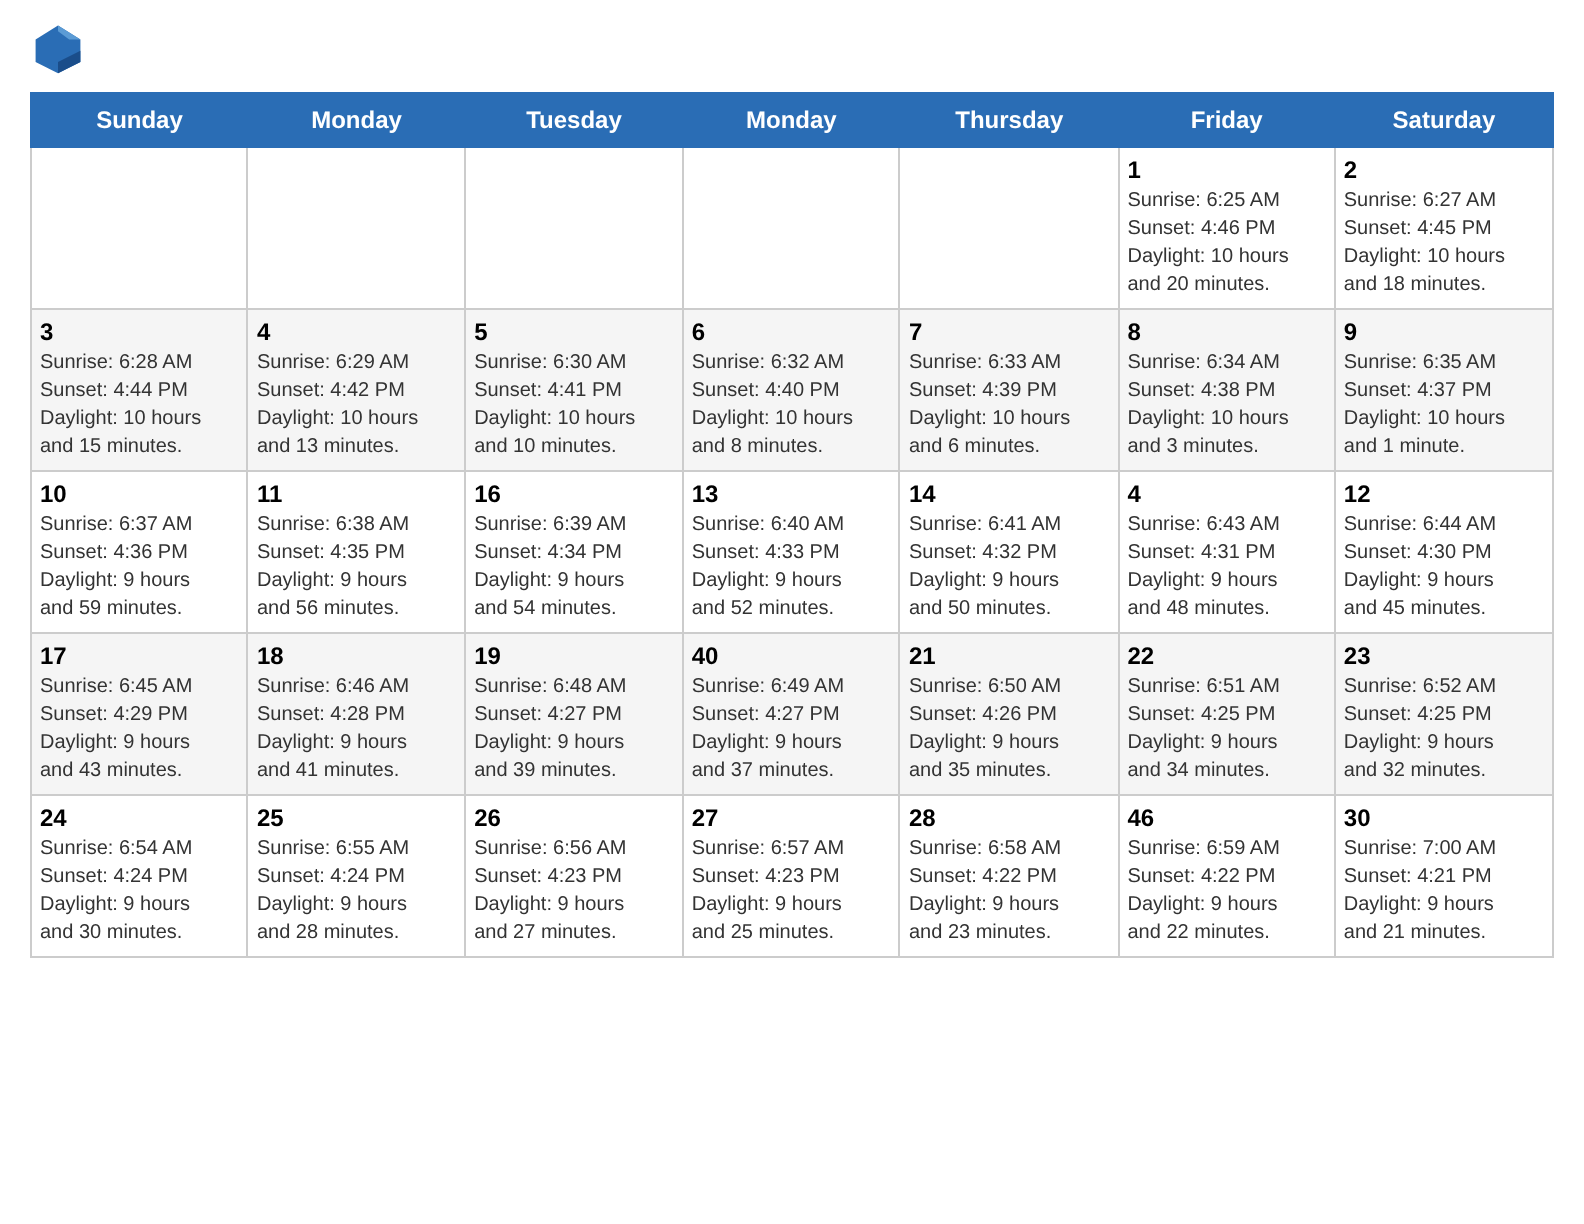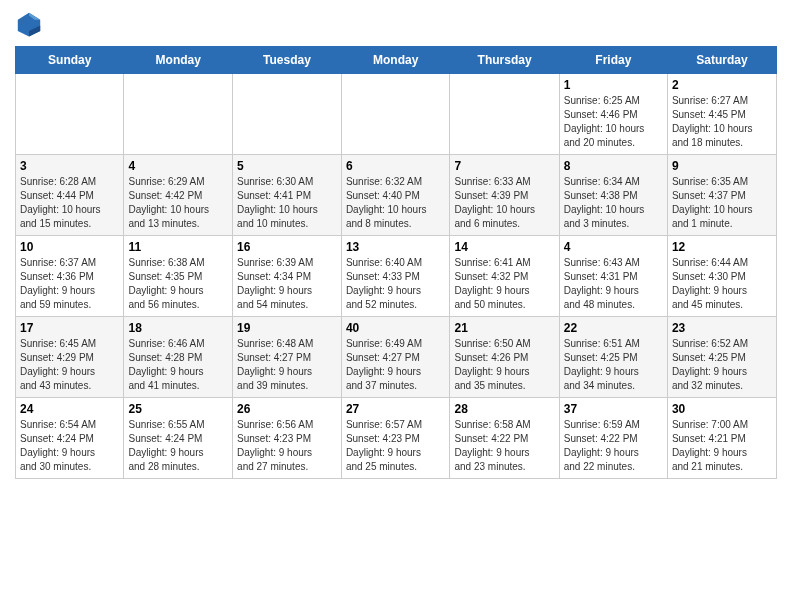--- a/index.html
+++ b/index.html
@@ -235,21 +235,21 @@
         </td>
         <td>
           <span class="day-num">27</span>
           <div class="day-info">Sunrise: 6:57 AM<br>Sunset: 4:23 PM<br>Daylight: 9 hours<br>and 25 minutes.</div>
         </td>
         <td>
           <span class="day-num">28</span>
           <div class="day-info">Sunrise: 6:58 AM<br>Sunset: 4:22 PM<br>Daylight: 9 hours<br>and 23 minutes.</div>
         </td>
         <td>
-          <span class="day-num">37</span>
+          <span class="day-num">46</span>
           <div class="day-info">Sunrise: 6:59 AM<br>Sunset: 4:22 PM<br>Daylight: 9 hours<br>and 22 minutes.</div>
         </td>
         <td>
           <span class="day-num">30</span>
           <div class="day-info">Sunrise: 7:00 AM<br>Sunset: 4:21 PM<br>Daylight: 9 hours<br>and 21 minutes.</div>
         </td>
       </tr>
     </tbody>
 </table>
 

